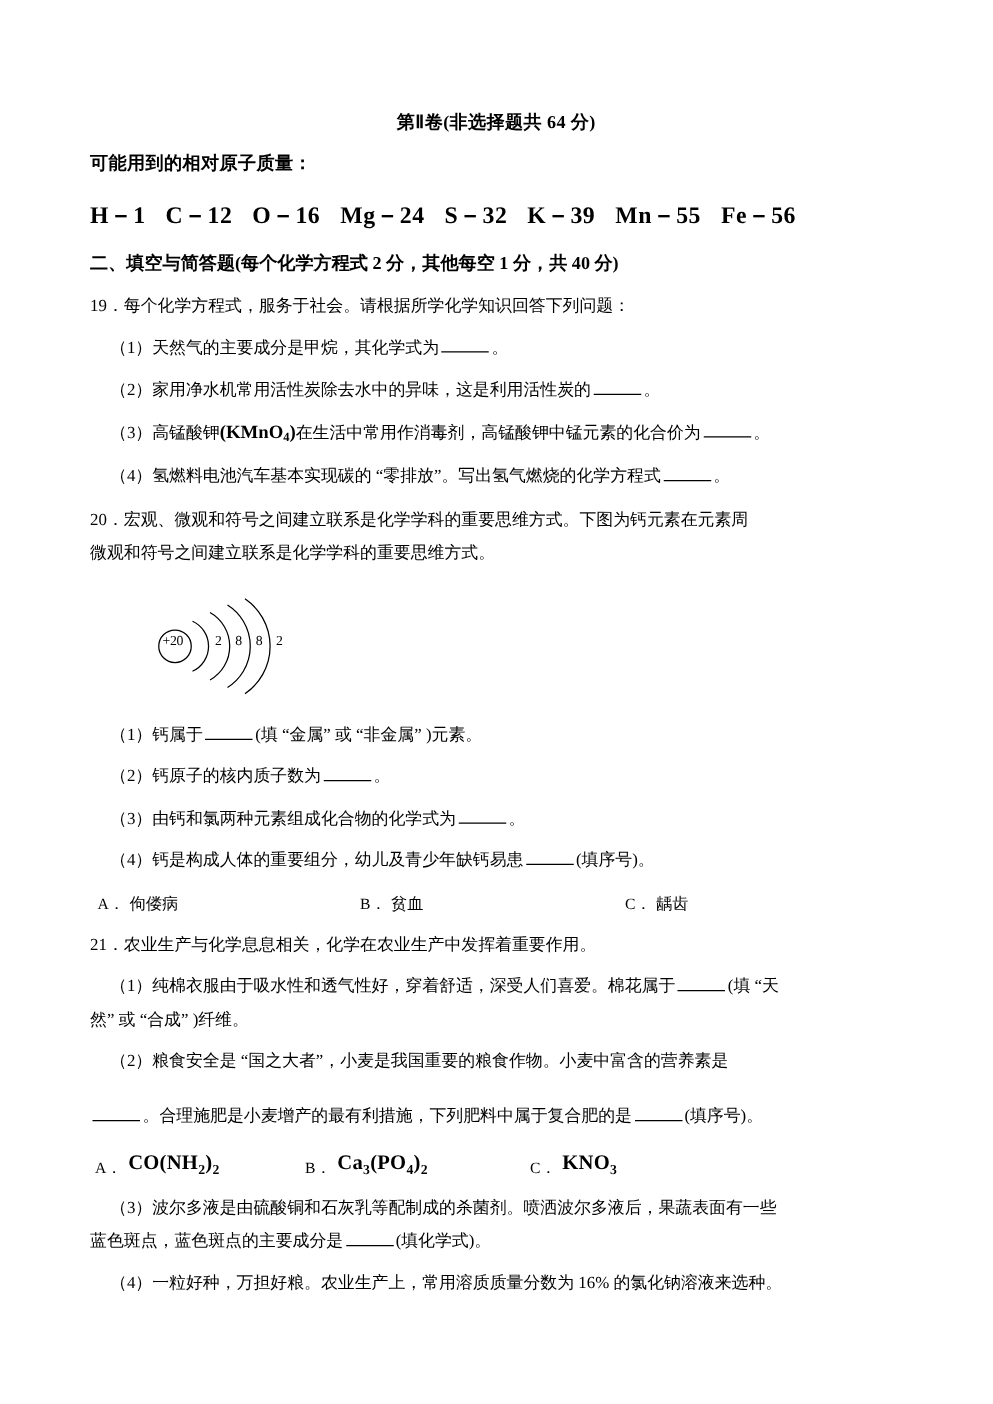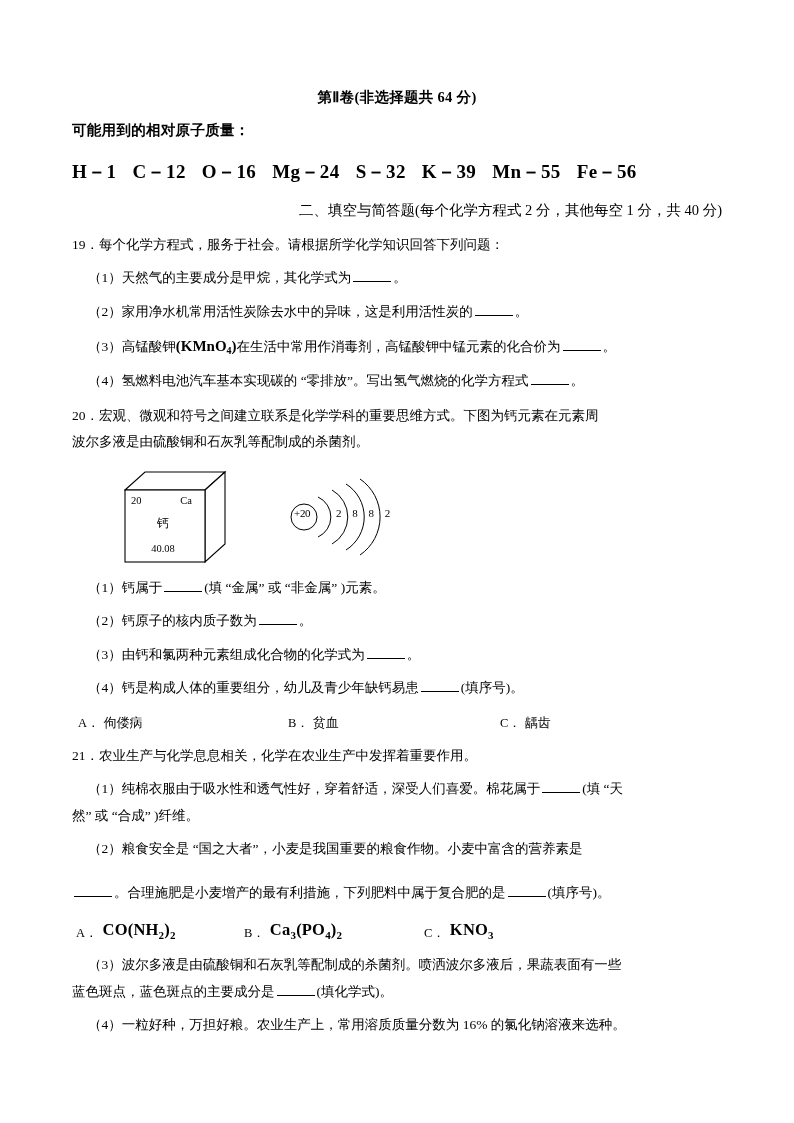--- a/index.html
+++ b/index.html
@@ -39,24 +39,23 @@
     font-weight: bold;
     font-size: 19px;
     margin: 19px 0 16px 0;
     letter-spacing: 0.4px;
   }
   .masses span {
     margin-right: 16px;
     white-space: nowrap;
   }
   .sec-head {
-    font-weight: normal;
+    font-weight: bold;
     font-size: 14.5px;
     margin: 14px 0 12px 0;
-    text-align: right;
   }
   .q {
     font-size: 13.5px;
     line-height: 1.95;
     margin: 8px 0 0 0;
     text-align: justify;
   }
   .sub {
     font-size: 13.5px;
     line-height: 1.95;
@@ -227,38 +226,25 @@
   </div>
 
   <div class="sub">
     <span>（4）氢燃料电池汽车基本实现碳的 “零排放”。写出氢气燃烧的化学方程式</span><span class="blank"></span>。
   </div>
 
   <div class="q">
     <span>20．</span><span>宏观、微观和符号之间建立联系是化学学科的重要思维方式。下图为钙元素在元素周</span>
   </div>
   <div class="q" style="margin-top:0;">
-    <span>波尔多液是由硫酸铜和石灰乳等配制成的杀菌剂。</span>
+    <span>微观和符号之间建立联系是化学学科的重要思维方式。</span>
   </div>
 
   <div class="figure-row">
 
-    <div class="cube-wrap">
-      <svg class="cube-svg" viewBox="0 0 104 92">
-        <polygon points="1,19 21,1 101,1 81,19" fill="#fff" stroke="#000" stroke-width="1.1"></polygon>
-        <polygon points="81,19 101,1 101,73 81,91" fill="#fff" stroke="#000" stroke-width="1.1"></polygon>
-        <rect x="1" y="19" width="80" height="72" fill="#fff" stroke="#000" stroke-width="1.1"></rect>
-      </svg>
-      <div class="cube-text">
-        <span class="cube-num">20</span>
-        <span class="cube-sym">Ca</span>
-        <span class="cube-name">钙</span>
-        <span class="cube-mass">40.08</span>
-      </div>
-    </div>
 
     <div class="atom atom1">
       <svg width="150" height="88" viewBox="0 0 150 88">
         <ellipse cx="16" cy="44" rx="13" ry="13" fill="none" stroke="#000" stroke-width="1"></ellipse>
         <path d="M 30 24 A 22 22 0 0 1 30 64" fill="none" stroke="#000" stroke-width="1"></path>
         <path d="M 44 17 A 31 31 0 0 1 44 71" fill="none" stroke="#000" stroke-width="1"></path>
         <path d="M 58 11 A 39 39 0 0 1 58 77" fill="none" stroke="#000" stroke-width="1"></path>
         <path d="M 72 6 A 46 46 0 0 1 72 82" fill="none" stroke="#000" stroke-width="1"></path>
       </svg>
       <span class="nuc">+20</span>

